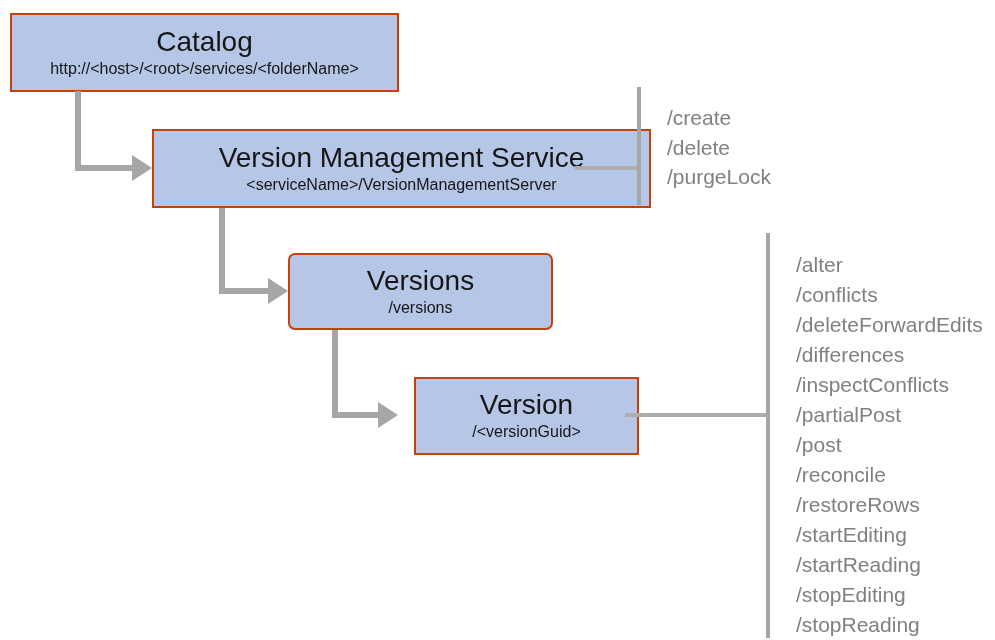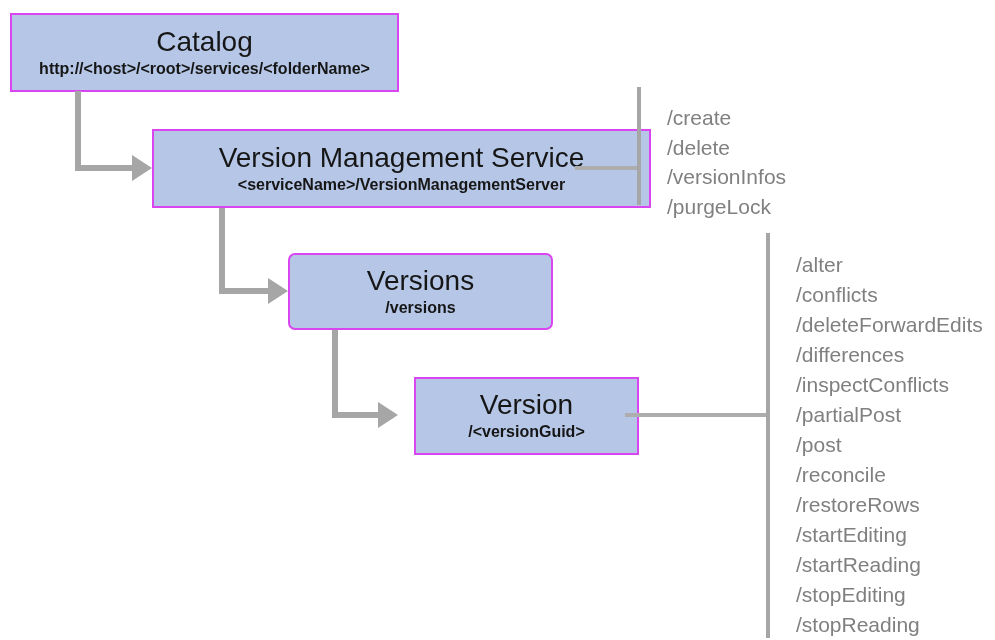--- a/index.html
+++ b/index.html
@@ -12,37 +12,37 @@
     position: relative;
     width: 995px;
     height: 640px;
     background: #ffffff;
     overflow: hidden;
   }
   
   .node {
     position: absolute;
     background: #b5c6e6;
-    border: 2px solid #d946ef;
+    border: 2px solid #c2410c;
     box-sizing: border-box;
     display: flex;
     flex-direction: column;
     align-items: center;
     justify-content: center;
   }
   .node .title {
     color: #161616;
     font-size: 28px;
     line-height: 32px;
     white-space: nowrap;
   }
   .node .subtitle {
     color: #161616;
     font-size: 16px;
-    font-weight: 700;
+    font-weight: 400;
     line-height: 22px;
     white-space: nowrap;
   }
   #node-catalog  { left: 10px;  top: 13px;  width: 389px; height: 79px; }
   #node-vms      { left: 152px; top: 129px; width: 499px; height: 79px; }
   #node-versions { left: 288px; top: 253px; width: 265px; height: 77px; border-radius: 7px; }
   #node-version  { left: 389px; top: 377px; width: 225px; height: 78px; margin-left: 25px; }
 
   
   .seg {
@@ -120,21 +120,20 @@
   <div class="node" id="node-vms">
     <div class="title">Version Management Service</div>
     <div class="subtitle">&lt;serviceName&gt;/VersionManagementServer</div>
   </div>
 
   <div class="thin" id="line-vms-ops"></div>
   <div class="opbar" id="opbar-vms"></div>
   <ul class="oplist" id="oplist-vms">
     <li class="op">/create</li>
     <li class="op">/delete</li>
-    <li class="op">/versionInfos</li>
     <li class="op">/purgeLock</li>
   </ul>
 
   <div class="seg" id="e2-v"></div>
   <div class="seg" id="e2-h"></div>
   <div class="arrowhead" id="e2-a"></div>
 
   <div class="node" id="node-versions">
     <div class="title">Versions</div>
     <div class="subtitle">/versions</div>

